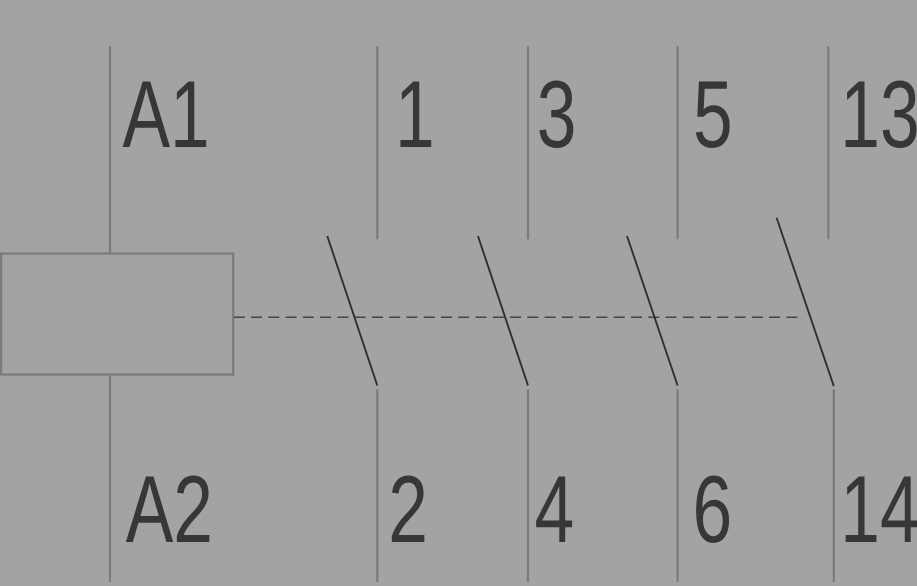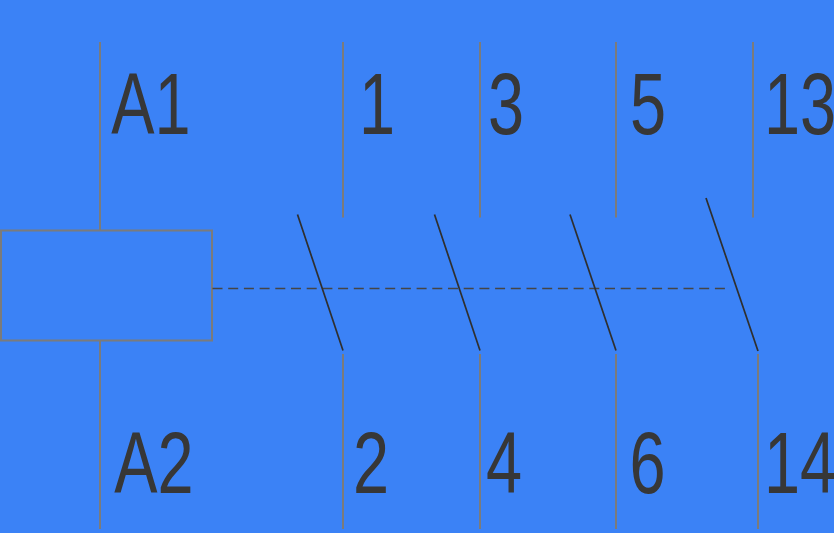--- a/index.html
+++ b/index.html
@@ -1,20 +1,20 @@
 <!DOCTYPE html>
 <html><head>
 <meta charset="utf-8">
 <style>
   html, body { margin: 0; padding: 0; background: #ffffff; }
   .stage {
     position: relative;
     width: 834px;
     height: 533px;
-    background: #3b82f6;
+    background: #a3a3a3;
     overflow: hidden;
   }
   svg { display: block; }
   text {
     font-family: "Liberation Sans", sans-serif;
     font-weight: 400;
   }
 </style>
 </head>
 <body>

